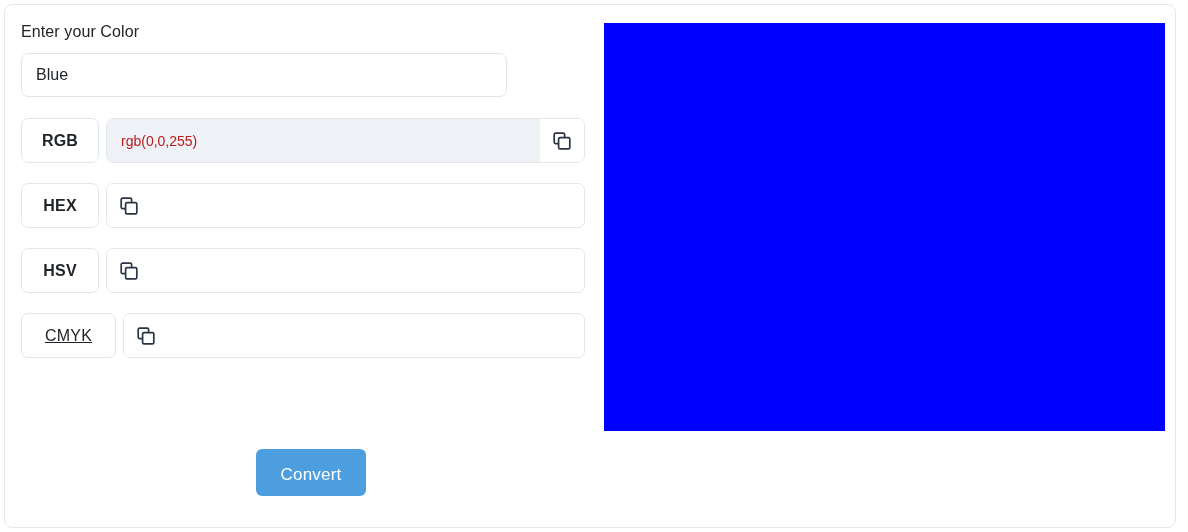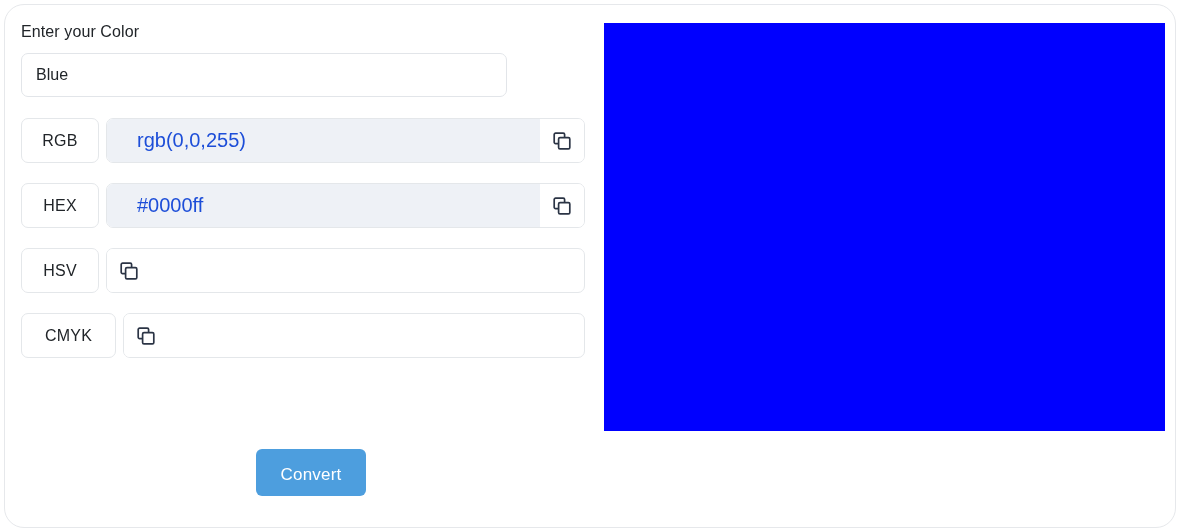--- a/index.html
+++ b/index.html
@@ -16,21 +16,21 @@
 
   #app-card {
     position: absolute;
     left: 4px;
     top: 4px;
     width: 1172px;
     height: 524px;
     box-sizing: border-box;
     background: #ffffff;
     border: 1px solid #e6e8eb;
-    border-radius: 20px;
+    border-radius: 8px;
     overflow: hidden;
   }
 
   .panel-left {
     position: absolute;
     left: 0px;
     top: 0px;
     width: 600px;
     height: 100%;
     box-sizing: border-box;
@@ -79,45 +79,45 @@
     display: flex;
     align-items: center;
     justify-content: center;
     background: #ffffff;
     border: 1px solid #e4e7ea;
     border-radius: 7px;
     font-size: 16px;
     color: #212529;
     letter-spacing: 0.2px;
   }
-  .row-label.w-narrow { width: 78px; }
-  .row-label.w-wide { width: 95px; }
+  .row-label.w-narrow { width: 78px; font-weight: bold; }
+  .row-label.w-wide { width: 95px; text-decoration: underline; }
 
   .row-value-wrap {
     box-sizing: border-box;
     flex: 1 1 auto;
     display: flex;
     align-items: stretch;
     margin-left: 7px;
     border: 1px solid #e4e7ea;
     border-radius: 7px;
     overflow: hidden;
     background: #ffffff;
   }
 
   .row-value {
     box-sizing: border-box;
     flex: 1 1 auto;
     display: flex;
     align-items: center;
-    padding: 0 30px;
+    padding: 0 14px;
     background: #eef1f6;
     font-family: "Liberation Sans", sans-serif;
-    font-size: 20px;
-    color: #1d4ed8;
+    font-size: 14px;
+    color: #b91c1c;
     border: none;
     outline: none;
     min-width: 0;
   }
 
   .copy-btn {
     box-sizing: border-box;
     flex: 0 0 auto;
     width: 44px;
     display: flex;
@@ -188,21 +188,20 @@
               <rect x="2.2" y="2.2" width="10.4" height="10.4" rx="1.4" fill="none" stroke="#2b3445" stroke-width="1.7"></rect>
               <rect x="6.6" y="6.6" width="11.2" height="11.2" rx="1.4" fill="#ffffff" stroke="#2b3445" stroke-width="1.7"></rect>
             </svg>
           </button>
         </div>
       </div>
 
       <div class="row">
         <div class="row-label w-narrow">HEX</div>
         <div class="row-value-wrap">
-          <input class="row-value" type="text" readonly="" value="#0000ff" style="">
           <button class="copy-btn">
             <svg class="copy-icon" width="20" height="20" viewBox="0 0 20 20">
               <rect x="2.2" y="2.2" width="10.4" height="10.4" rx="1.4" fill="none" stroke="#2b3445" stroke-width="1.7"></rect>
               <rect x="6.6" y="6.6" width="11.2" height="11.2" rx="1.4" fill="#ffffff" stroke="#2b3445" stroke-width="1.7"></rect>
             </svg>
           </button>
         </div>
       </div>
 
 

